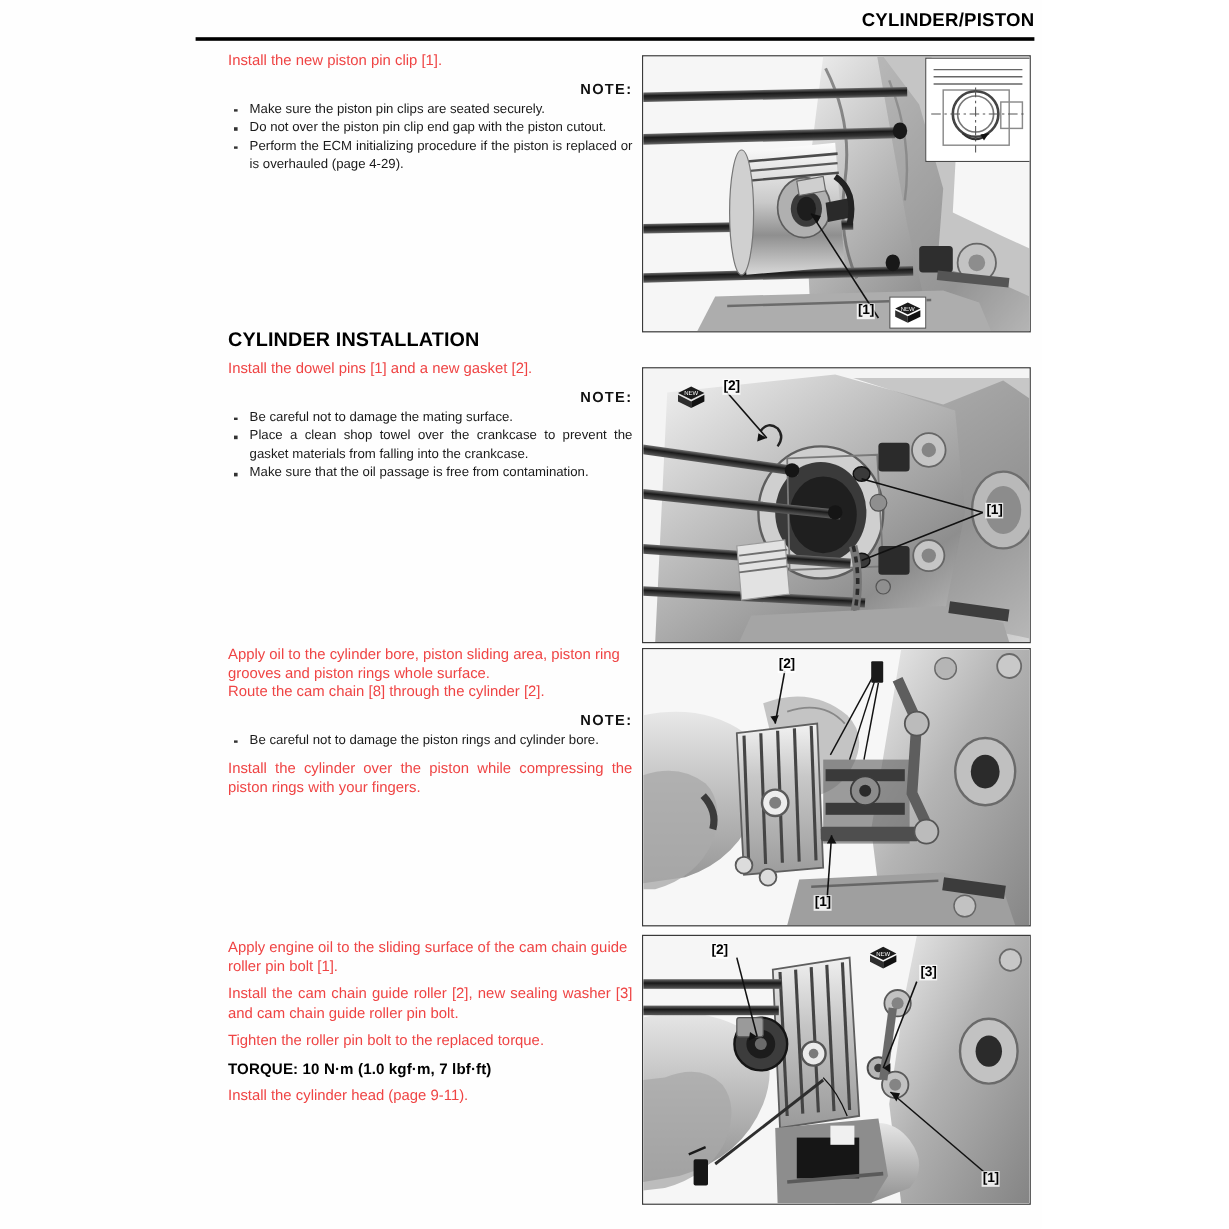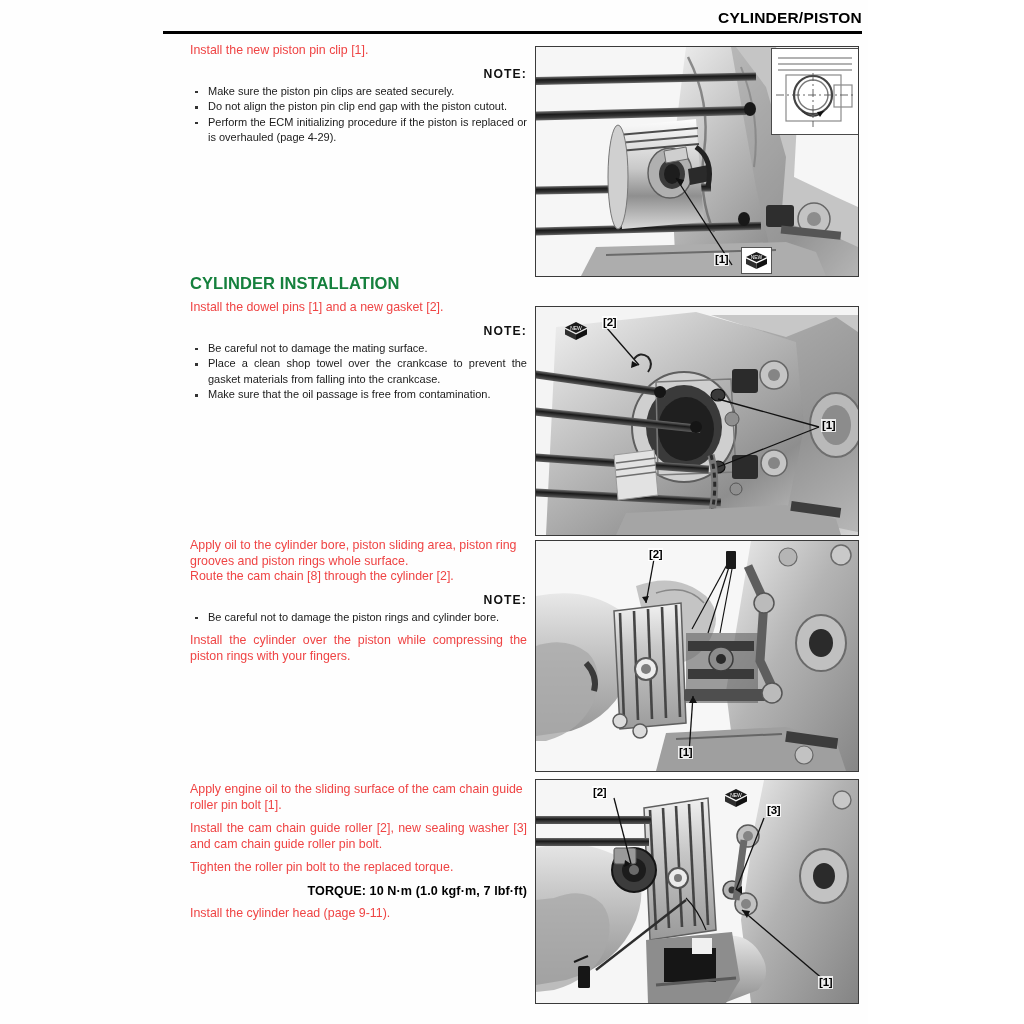--- a/index.html
+++ b/index.html
@@ -95,30 +95,29 @@
     left: 5px;
     top: 7px;
     width: 2.5px;
     height: 2.5px;
     background: #333;
   }
   .section-heading {
     font-size: 16.5px;
     font-weight: bold;
     letter-spacing: 0.1px;
-    color: #15803d;
+    color: #000000;
     margin: 0 0 7px 0;
   }
   .torque {
     font-size: 12.6px;
     font-weight: bold;
     letter-spacing: 0.1px;
     color: #000;
     margin: 0 0 8px 0;
-    text-align: right;
   }
 
   
   .panel {
     position: absolute;
     border: 1.5px solid #3a3a3a;
     background: #f2f2f2;
     overflow: hidden;
   }
   .panel svg { display: block; width: 100%; height: 100%; }
@@ -152,21 +151,21 @@
   <div class="page-header">
     <span class="header-title">CYLINDER/PISTON</span>
   </div>
   <div class="header-rule"></div>
 
   <div class="text-col" style="top:43px;">
     <p class="para nojust">Install the new piston pin clip [1].</p>
     <p class="note-label">NOTE:</p>
     <ul class="bullets">
       <li class="nojust">Make sure the piston pin clips are seated securely.</li>
-      <li>Do not align the piston pin clip end gap with the piston cutout.</li>
+      <li>Do not over the piston pin clip end gap with the piston cutout.</li>
       <li>Perform the ECM initializing procedure if the piston is replaced or is overhauled (page 4-29).</li>
     </ul>
   </div>
 
   <div class="text-col" style="top:274px;">
     <h2 class="section-heading">CYLINDER INSTALLATION</h2>
     <p class="para nojust">Install the dowel pins [1] and a new gasket [2].</p>
     <p class="note-label">NOTE:</p>
     <ul class="bullets">
       <li class="nojust">Be careful not to damage the mating surface.</li>

